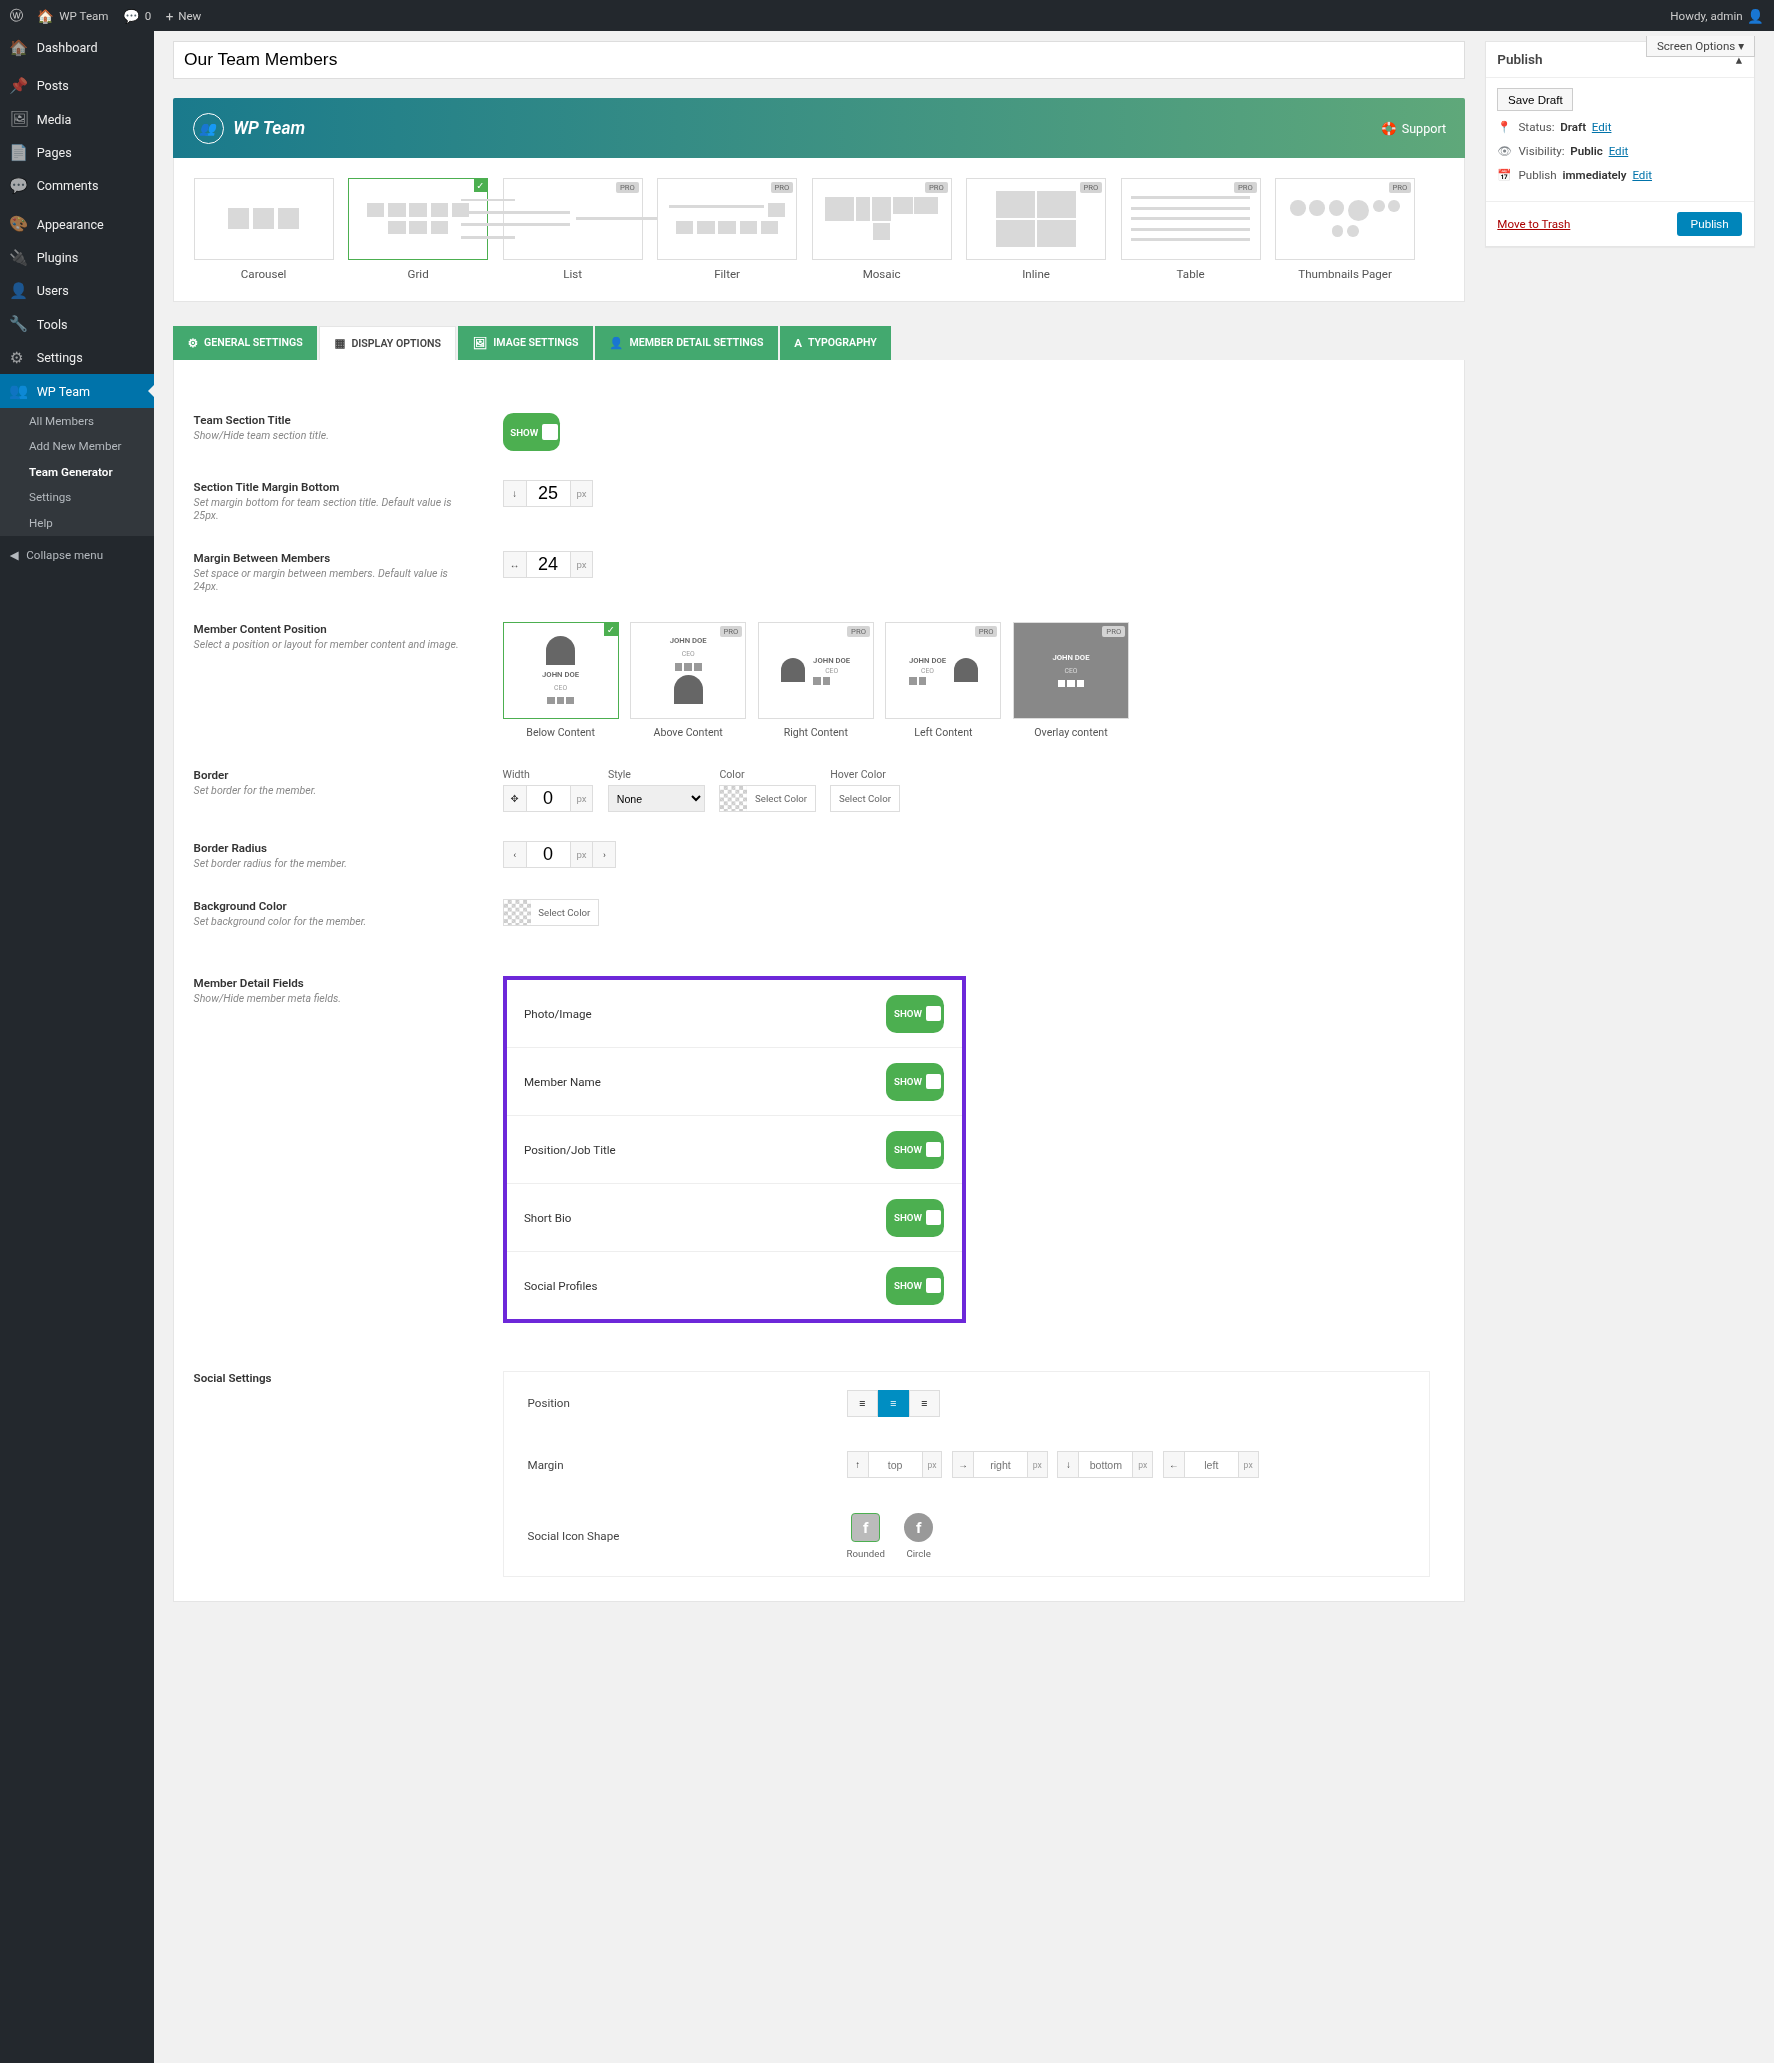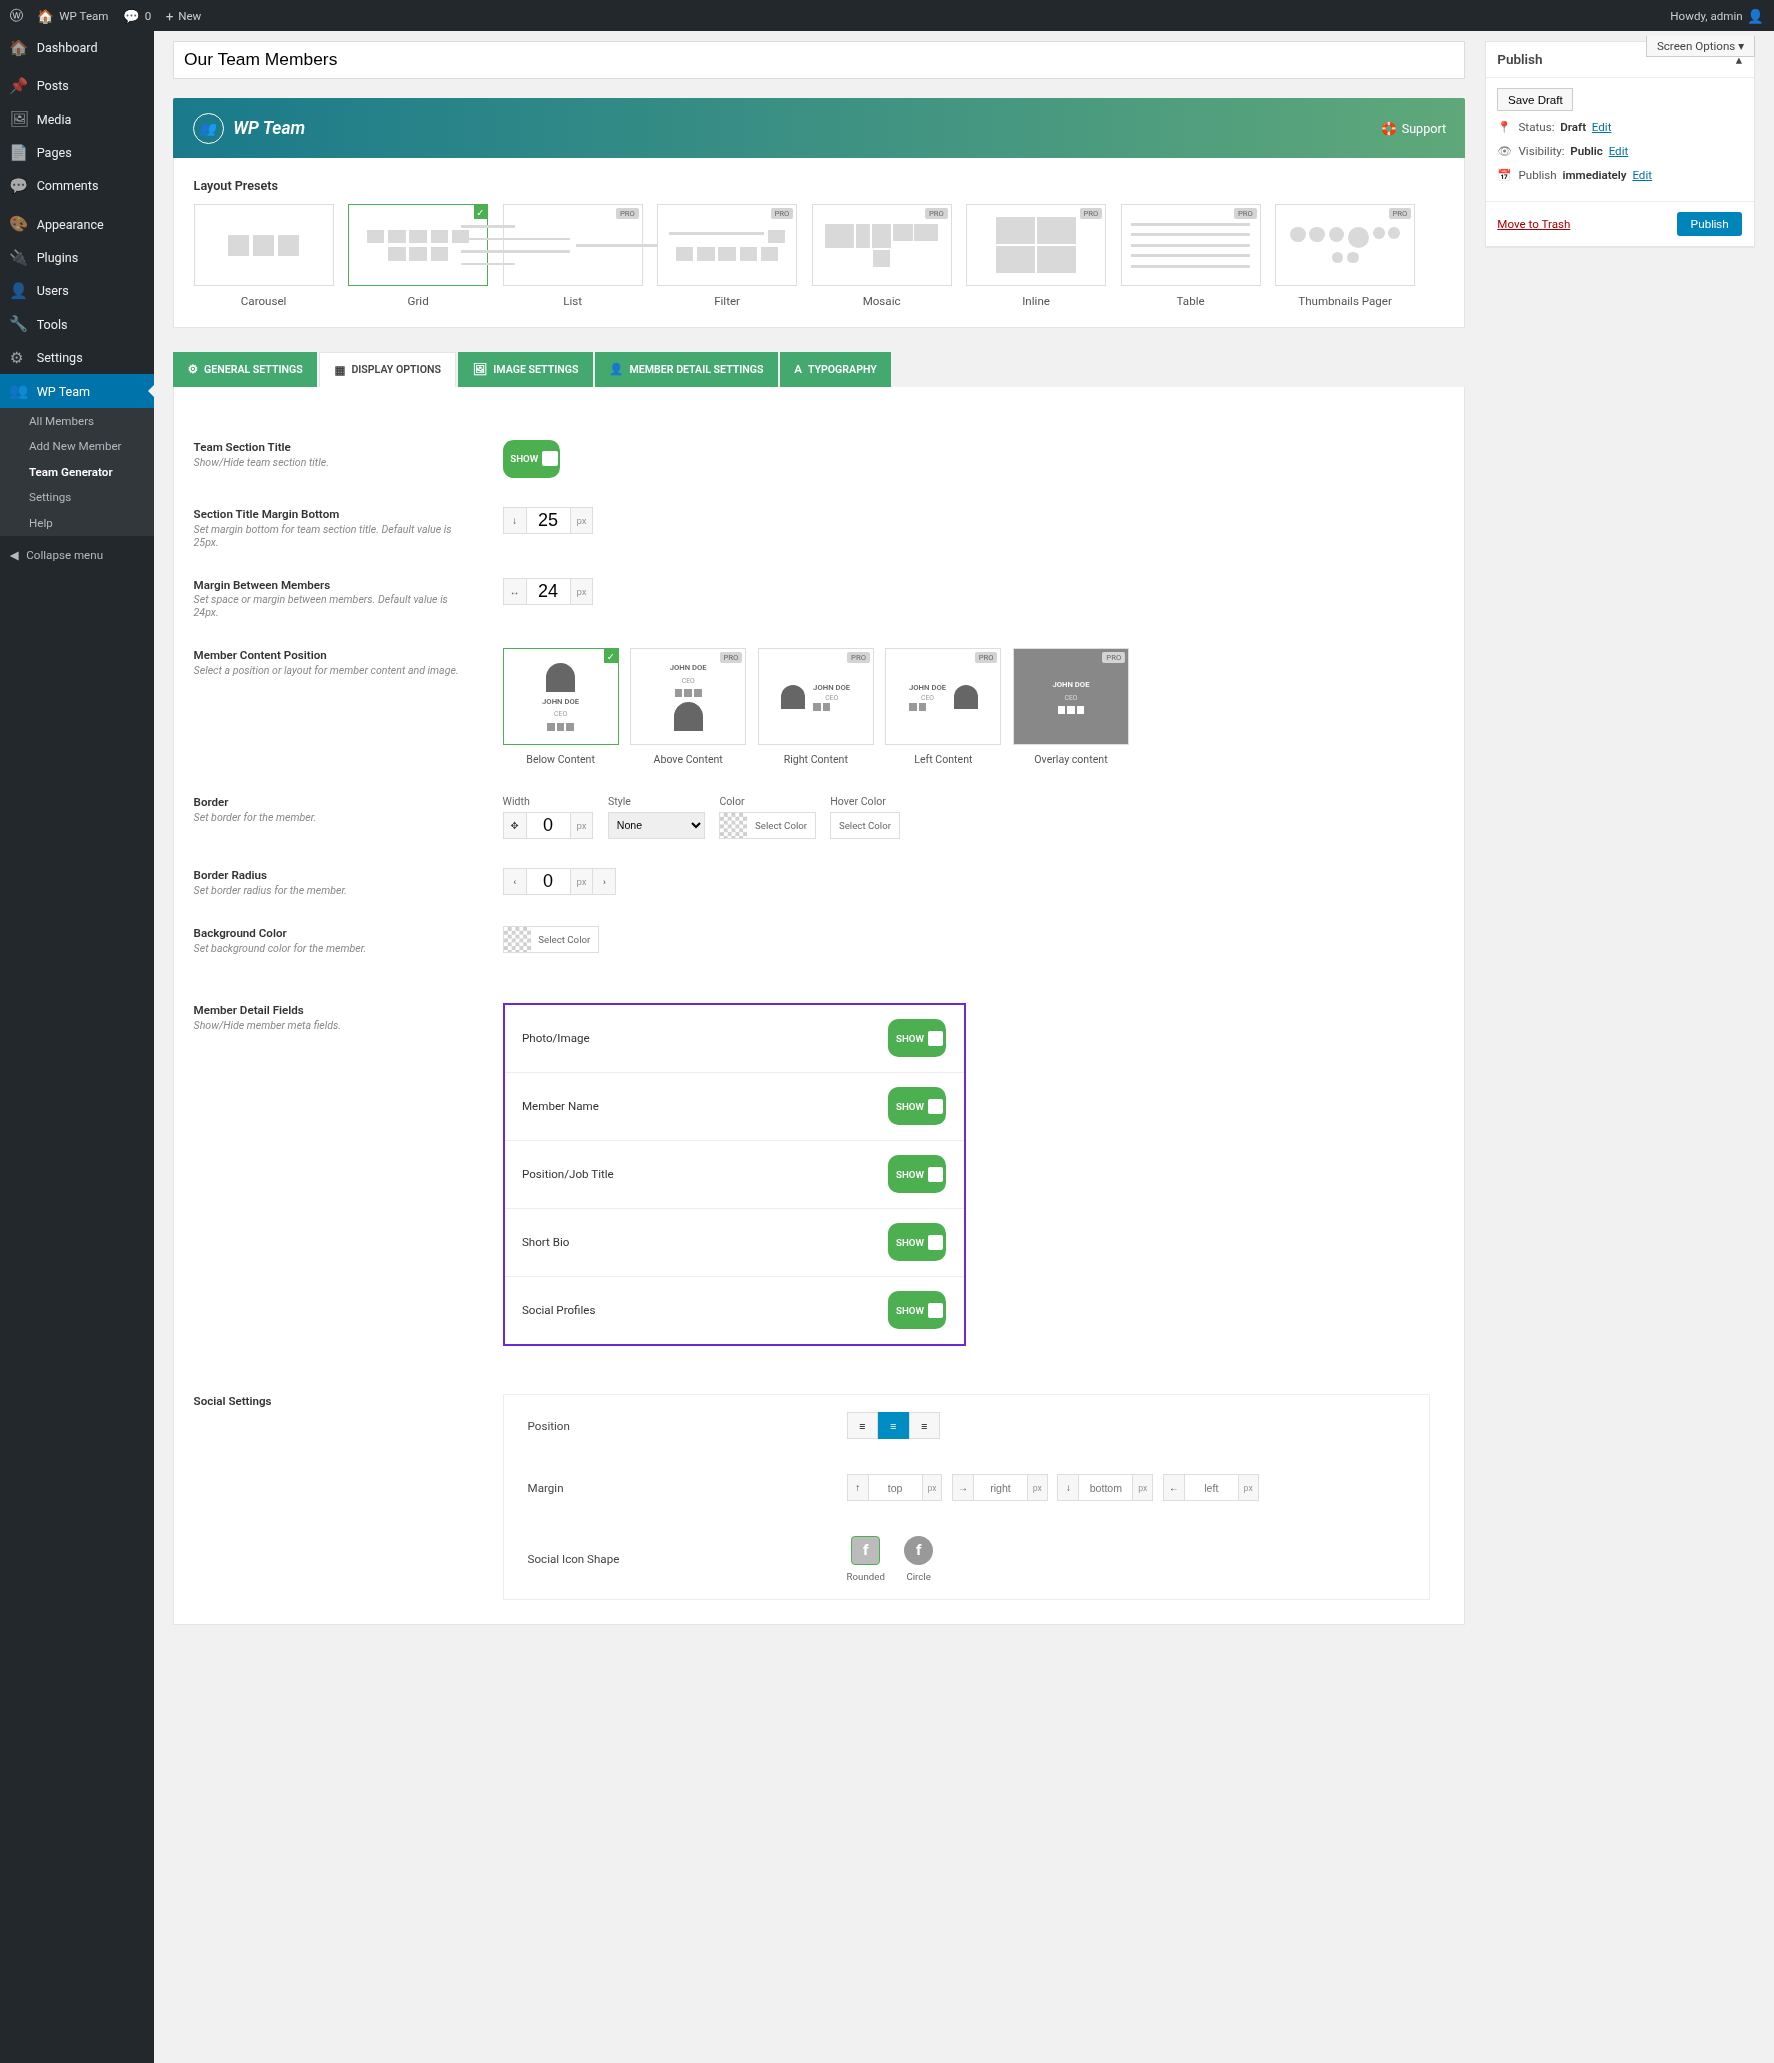--- a/index.html
+++ b/index.html
@@ -101,21 +101,21 @@
 
 .border-group { display: flex; gap: 14.5px; align-items: flex-end; }
 .bg-col { display: flex; flex-direction: column; gap: 3.9px; }
 .bg-col label { font-size: 10.6px; color: #666; }
 .bg-col select { padding: 3.9px; border: 1px solid #ddd; font-size: 10.6px; height: 27px; }
 .color-picker { display: inline-flex; align-items: center; border: 1px solid #ddd; height: 27px; cursor: pointer; }
 .color-picker .swatch { width: 27px; height: 100%; background-image: linear-gradient(45deg,#ccc 25%,transparent 25%),linear-gradient(-45deg,#ccc 25%,transparent 25%),linear-gradient(45deg,transparent 75%,#ccc 75%),linear-gradient(-45deg,transparent 75%,#ccc 75%); background-size:7.7px 7.7px; background-position:0 0,0 3.9px,3.9px -3.9px,-3.9px 0; }
 .color-picker .txt { padding: 0 7.7px; font-size: 9.7px; color: #666; }
 
 
-.detail-fields { border: 2px solid #6d28d9; width: 463px; }
+.detail-fields { border: 4px solid #6d28d9; width: 463px; }
 .detail-field-row { display: flex; align-items: center; justify-content: space-between; padding: 14.5px 17.4px; border-bottom: 1px solid #eee; }
 .detail-field-row:last-child { border-bottom: none; }
 .detail-field-row .name { font-size: 11.6px; color: #333; }
 
 
 .social-box { border:1px solid #eee; width:927px; padding:0; }
 .social-row { display:flex; align-items:center; padding:17.4px 24px; gap:222px; }
 .social-row .name { font-size:11.6px; width:97px; }
 .pos-buttons { display:inline-flex; }
 .pos-buttons button { width:31px;height:27px;border:1px solid #ddd;background:#f7f7f7;cursor:pointer;font-size:10.6px;display:flex;align-items:center;justify-content:center; }
@@ -256,21 +256,20 @@
               <span class="logo">👥</span>
               <span>WP Team</span>
             </div>
           <div class="support-link">
               <span>🛟</span>
               <span>Support</span>
             </div>
         </div>
 
         <div class="panel-body">
-          <div class="section-label">Layout Presets</div>
           <div class="presets">
             <div class="preset">
                 <div class="preset-box">
                   <div class="preset-graphic">
                     <div class="pg-box" style="width:21px;height:21px"></div>
                     <div class="pg-box" style="width:21px;height:21px"></div>
                     <div class="pg-box" style="width:21px;height:21px"></div>
                   </div>
                 </div>
                 <div class="preset-label">Carousel</div>

